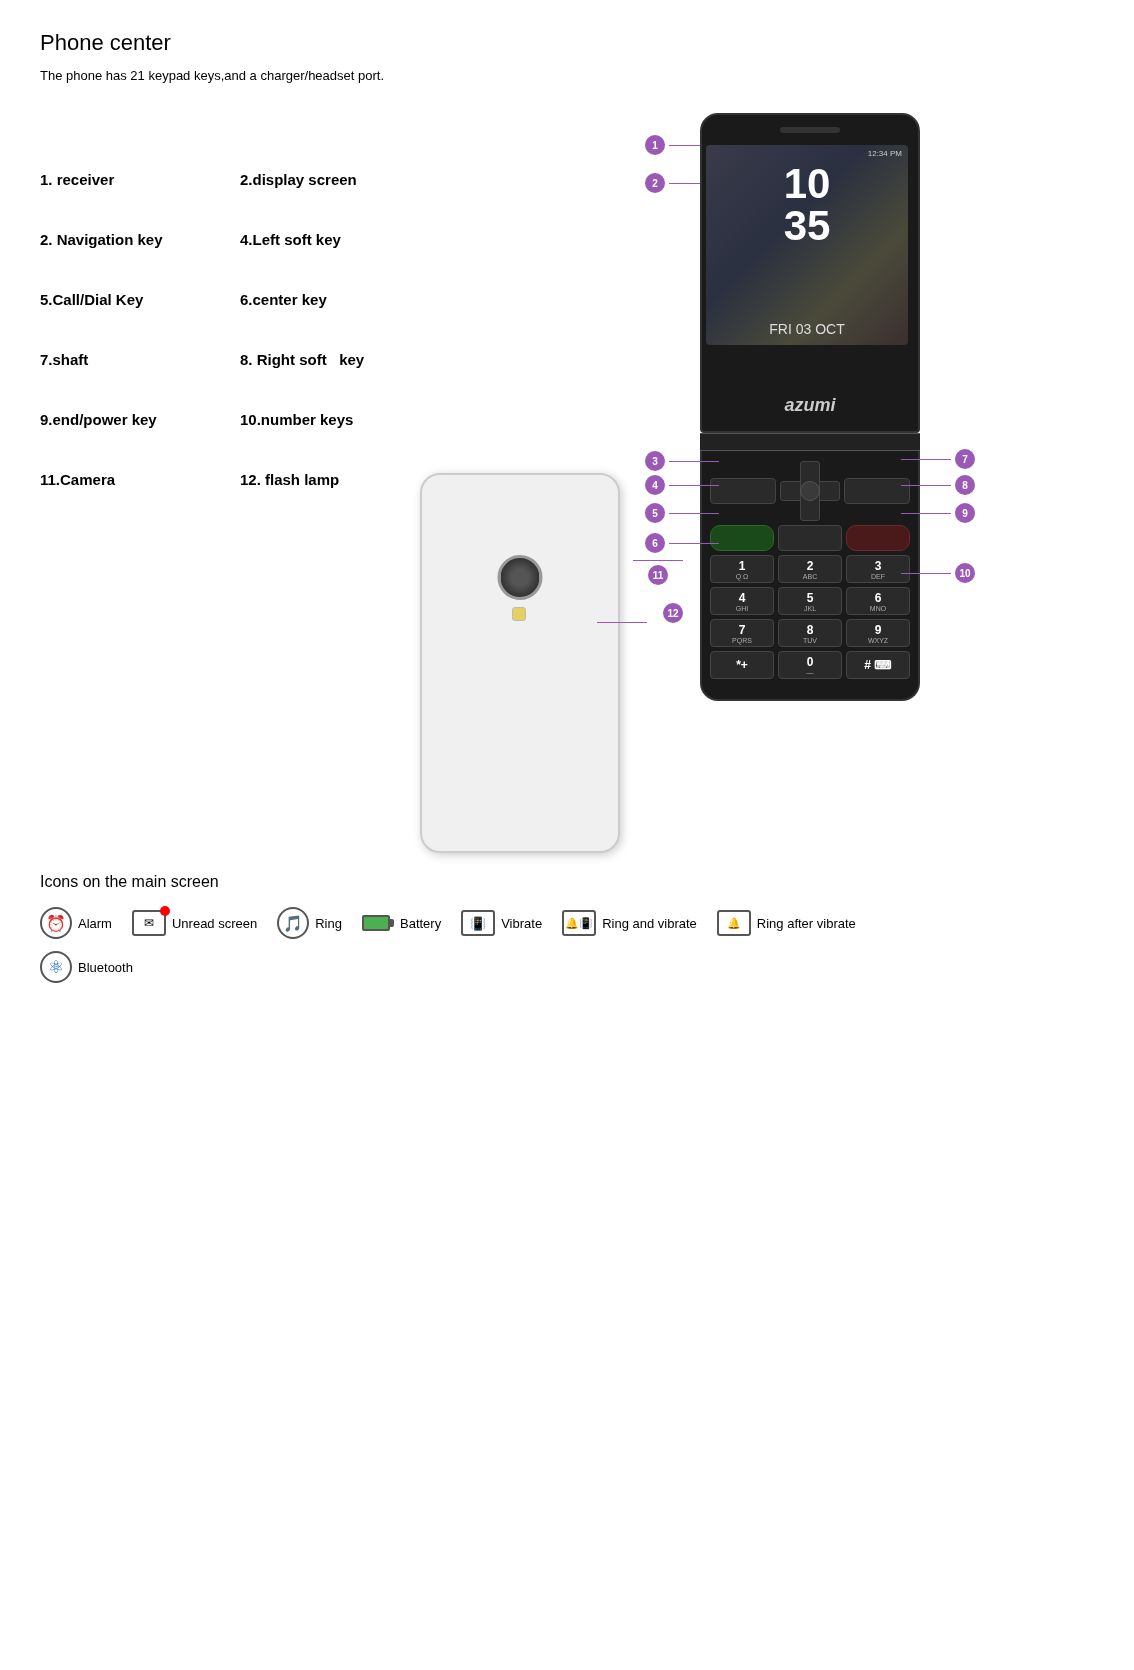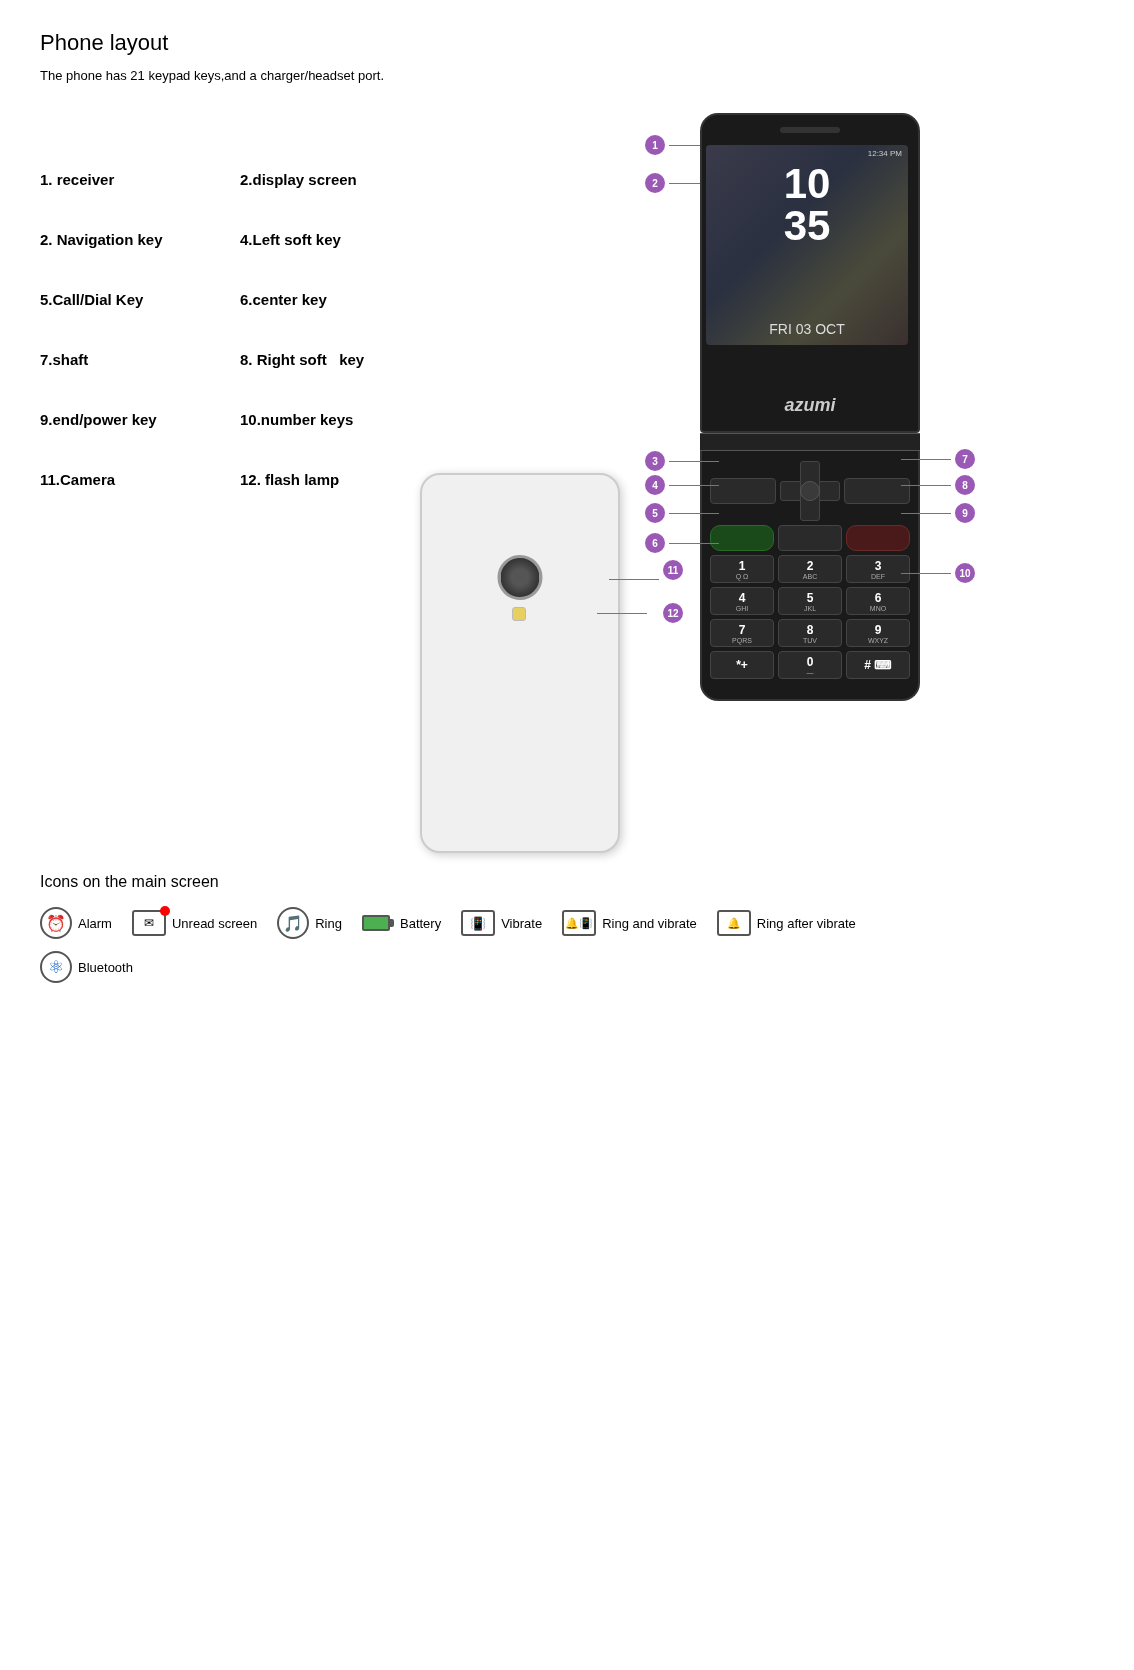--- a/index.html
+++ b/index.html
@@ -316,21 +316,21 @@
       flex-shrink: 0;
     }
     .right-phones {
       flex: 1;
       position: relative;
     }
   </style>
 </head>
 <body>
 
-<h1>Phone layout</h1>
+<h1>Phone center</h1>
 <p class="subtitle">The phone has 21 keypad keys,and a charger/headset port.</p>
 
 <div class="main-content">
 
   <div class="left-annotations">
     <div class="col-pair" style="display:flex; gap: 20px; padding-top: 20px;">
       <div class="labels-col">
         <p><strong>1.  receiver</strong></p>
         <p><strong>2. Navigation key</strong></p>
         <p><strong>5.Call/Dial Key</strong></p>
@@ -349,26 +349,26 @@
     </div>
   </div>
 
   <div class="right-phones" style="position:relative; min-height: 700px;">
 
     <div style="position:absolute; left: 0px; top: 180px;">
       <div class="phone-back">
         <div class="phone-back-camera"></div>
         <div class="phone-back-flash"></div>
 
-        <div style="position:absolute; top:85px; right:-65px; display:flex; align-items:flex-end; gap:4px;">
+        <div style="position:absolute; top:85px; right:-65px; display:flex; align-items:center; gap:4px;flex-direction:column;">
           <div style="width:50px; height:1px; background:#9b59b6;"></div>
           <div class="annot" style="position:static;">11</div>
         </div>
 
-        <div style="position:absolute; top:128px; right:-65px; display:flex; align-items:center; gap:16px;">
+        <div style="position:absolute; top:128px; right:-65px; display:flex; align-items:flex-end; gap:16px;">
           <div style="width:50px; height:1px; background:#9b59b6;"></div>
           <div class="annot" style="position:static;">12</div>
         </div>
       </div>
     </div>
 
     <div style="position:absolute; left: 280px; top: 0px;">
 
       <div style="position:absolute; left:-55px; top:22px; display:flex; align-items:center; gap:4px;">
         <div class="annot" style="position:static;">1</div>

